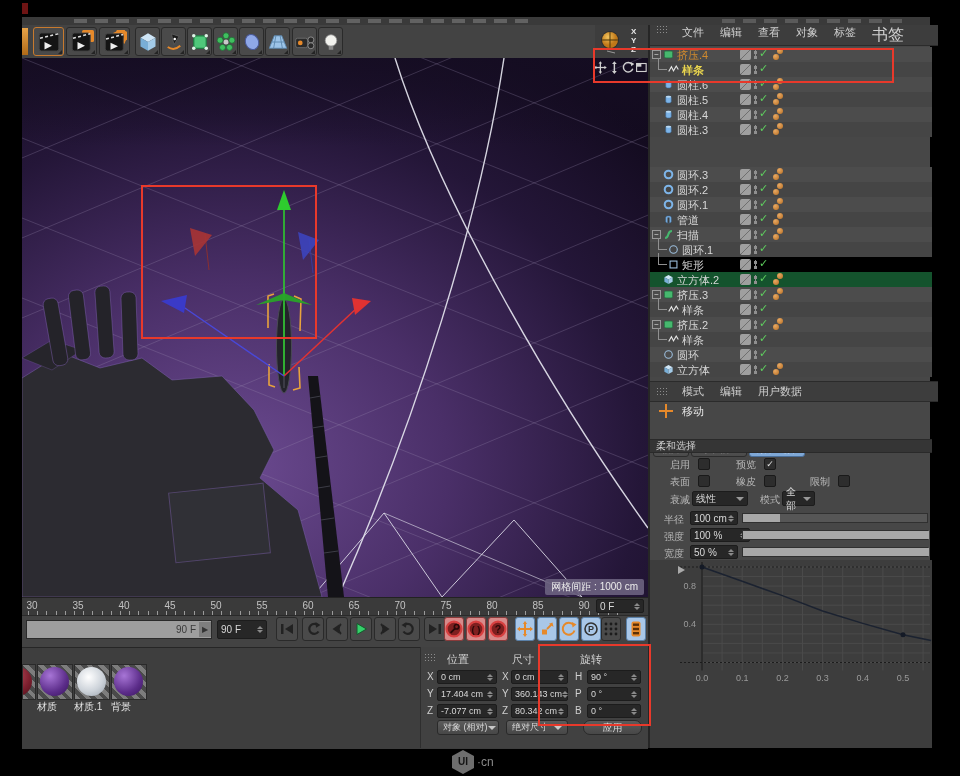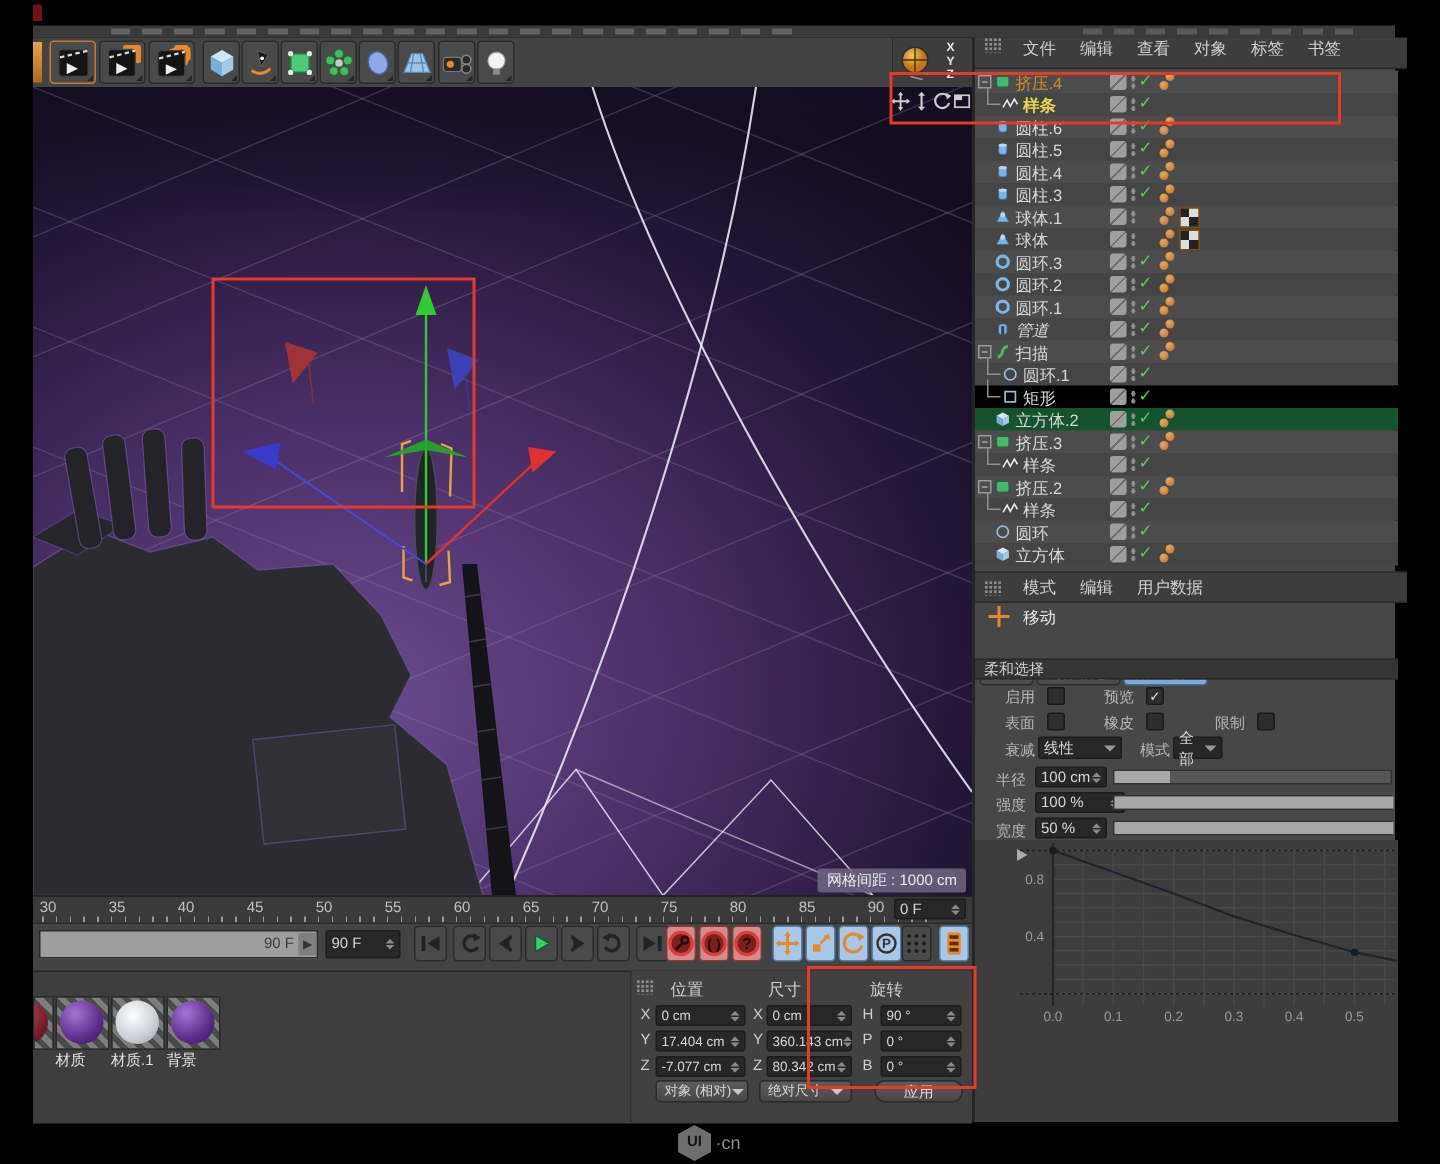--- a/index.html
+++ b/index.html
@@ -287,21 +287,21 @@
 <div class="abs" style="left:648px;top:25px;width:282px;height:723px;background:#474747;border-left:2px solid #262626;box-sizing:border-box;">
 
   <div class="abs" style="left:0;top:0;width:282px;height:20px;background:#3d3d3d;border-bottom:1px solid #2b2b2b;display:flex;gap:14px;padding-left:6px;">
     <span class="grip"></span>
     <span id="om-menu" style="display:flex;gap:16px;">
           <span style="color: rgb(208, 208, 208); font-size: 11px;">文件</span>
           <span style="color: rgb(208, 208, 208); font-size: 11px;">编辑</span>
           <span style="color: rgb(208, 208, 208); font-size: 11px;">查看</span>
           <span style="color: rgb(208, 208, 208); font-size: 11px;">对象</span>
           <span style="color: rgb(208, 208, 208); font-size: 11px;">标签</span>
-          <span style="color: rgb(208, 208, 208); font-size: 11px;">书签</span>
+          <span style="color: rgb(208, 208, 208); font-size: 16px;">书签</span>
         </span>
   </div>
 
   <div id="om-list" class="abs" style="left:0;top:22px;width:282px;height:333px;">
         <div class="omrow" style="top: 0px; background: rgb(76, 76, 76);">
           <span class="expbox">−</span>
           <span class="omicon" style="left: 13px;"><svg width="11" height="11" viewBox="0 0 16 16">
               <rect x="2" y="3" width="12" height="10" rx="2" fill="#46b86e" stroke="#1e6a3c"></rect>
             </svg></span>
           <span class="nm" style="left: 27px; color: rgb(208, 138, 46);">挤压.4</span>
@@ -372,48 +372,20 @@
             </svg></span>
           <span class="nm" style="left: 27px; color: rgb(216, 216, 216);">圆柱.3</span>
           <span class="tag-sq"></span>
           <span class="tag-dots"></span>
           <span class="tag-chk">✓</span>
           <span class="tag-orange">
             <i style="left: 4px; top: 0px;"></i>
             <i style="left: 0px; top: 6px;"></i>
           </span>
         </div>
-        <div class="omrow" style="top: 90px; background: rgb(76, 76, 76);">
-          <span class="omicon" style="left: 13px;"><svg width="11" height="11" viewBox="0 0 16 16">
-              <polygon points="8,2 14,13 2,13" fill="#7db4e8" stroke="#3a6a9a" stroke-width="0.8"></polygon>
-              <circle cx="8" cy="6" r="2.4" fill="#b8d8f2"></circle>
-            </svg></span>
-          <span class="nm" style="left: 27px; color: rgb(216, 216, 216);">球体.1</span>
-          <span class="tag-sq"></span>
-          <span class="tag-dots"></span>
-          <span class="tag-orange">
-            <i style="left: 4px; top: 0px;"></i>
-            <i style="left: 0px; top: 6px;"></i>
-          </span>
-          <span class="tag-checker"></span>
-        </div>
-        <div class="omrow" style="top: 105px; background: rgb(69, 69, 69);">
-          <span class="omicon" style="left: 13px;"><svg width="11" height="11" viewBox="0 0 16 16">
-              <polygon points="8,2 14,13 2,13" fill="#7db4e8" stroke="#3a6a9a" stroke-width="0.8"></polygon>
-              <circle cx="8" cy="6" r="2.4" fill="#b8d8f2"></circle>
-            </svg></span>
-          <span class="nm" style="left: 27px; color: rgb(216, 216, 216);">球体</span>
-          <span class="tag-sq"></span>
-          <span class="tag-dots"></span>
-          <span class="tag-orange">
-            <i style="left: 4px; top: 0px;"></i>
-            <i style="left: 0px; top: 6px;"></i>
-          </span>
-          <span class="tag-checker"></span>
-        </div>
         <div class="omrow" style="top: 120px; background: rgb(76, 76, 76);">
           <span class="omicon" style="left: 13px;"><svg width="11" height="11" viewBox="0 0 16 16">
               <circle cx="8" cy="8" r="5.5" fill="none" stroke="#7db4e8" stroke-width="3"></circle>
             </svg></span>
           <span class="nm" style="left: 27px; color: rgb(216, 216, 216);">圆环.3</span>
           <span class="tag-sq"></span>
           <span class="tag-dots"></span>
           <span class="tag-chk">✓</span>
           <span class="tag-orange">
             <i style="left: 4px; top: 0px;"></i>
@@ -444,21 +416,21 @@
           <span class="tag-orange">
             <i style="left: 4px; top: 0px;"></i>
             <i style="left: 0px; top: 6px;"></i>
           </span>
         </div>
         <div class="omrow" style="top: 165px; background: rgb(69, 69, 69);">
           <span class="omicon" style="left: 13px;"><svg width="11" height="11" viewBox="0 0 16 16">
               <rect x="4" y="3" width="8" height="10" rx="2.5" fill="#7db4e8" stroke="#3a6a9a" stroke-width="0.8"></rect>
               <rect x="6.5" y="5" width="3" height="8" fill="#3c3c3c"></rect>
             </svg></span>
-          <span class="nm" style="left: 27px; color: rgb(216, 216, 216); font-style: italic;">管道</span>
+          <span class="nm" style="left: 27px; color: rgb(216, 216, 216);">管道</span>
           <span class="tag-sq"></span>
           <span class="tag-dots"></span>
           <span class="tag-chk">✓</span>
           <span class="tag-orange">
             <i style="left: 4px; top: 0px;"></i>
             <i style="left: 0px; top: 6px;"></i>
           </span>
         </div>
         <div class="omrow" style="top: 180px; background: rgb(76, 76, 76);">
           <span class="expbox">−</span>

